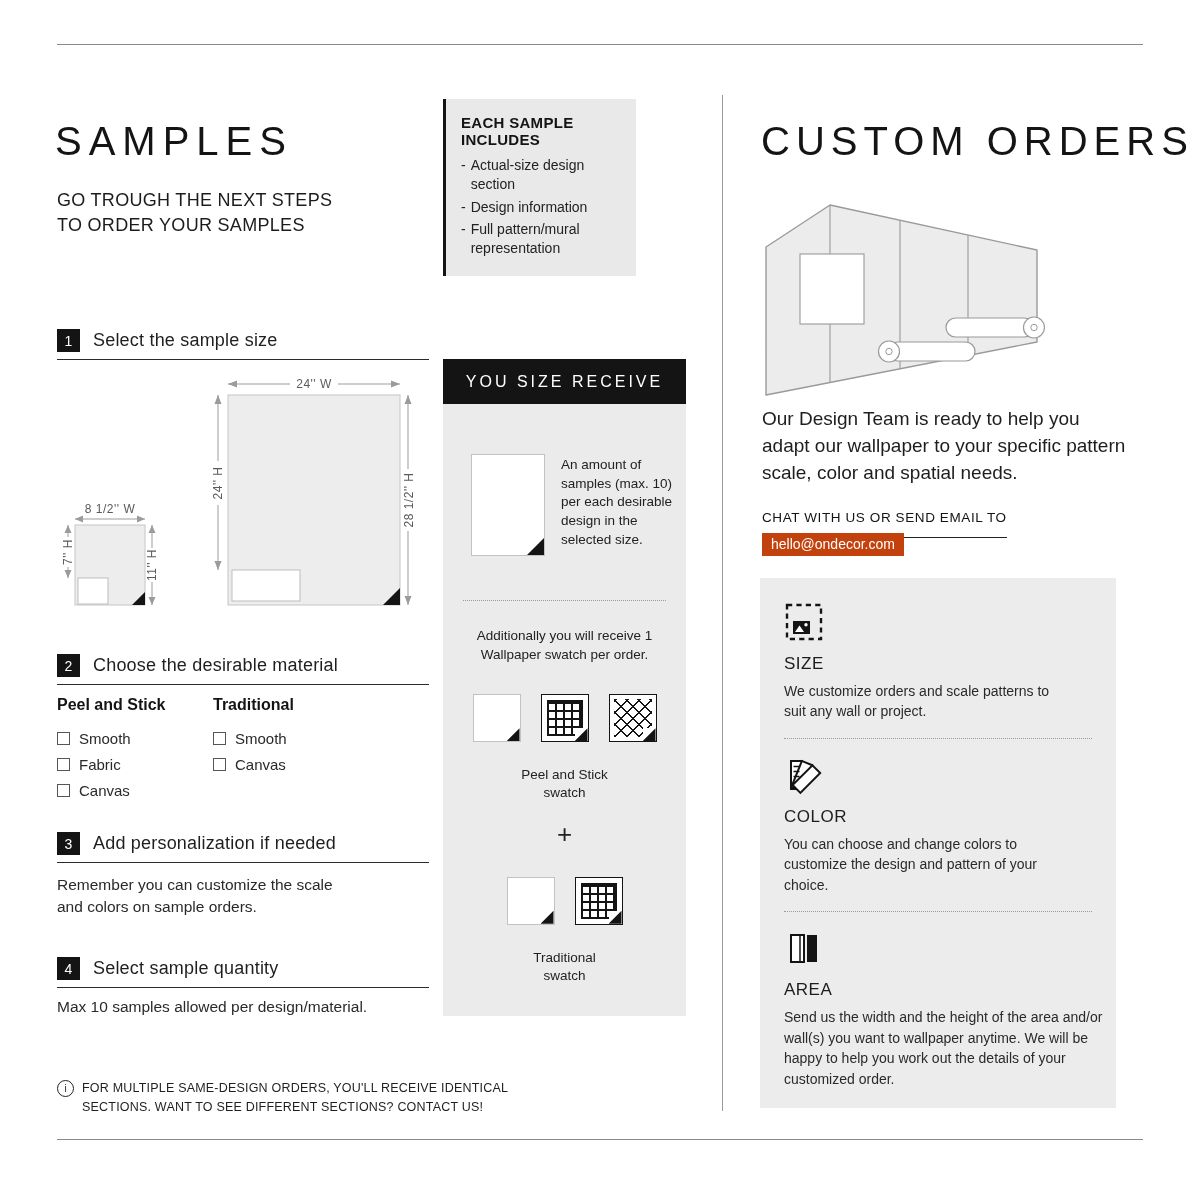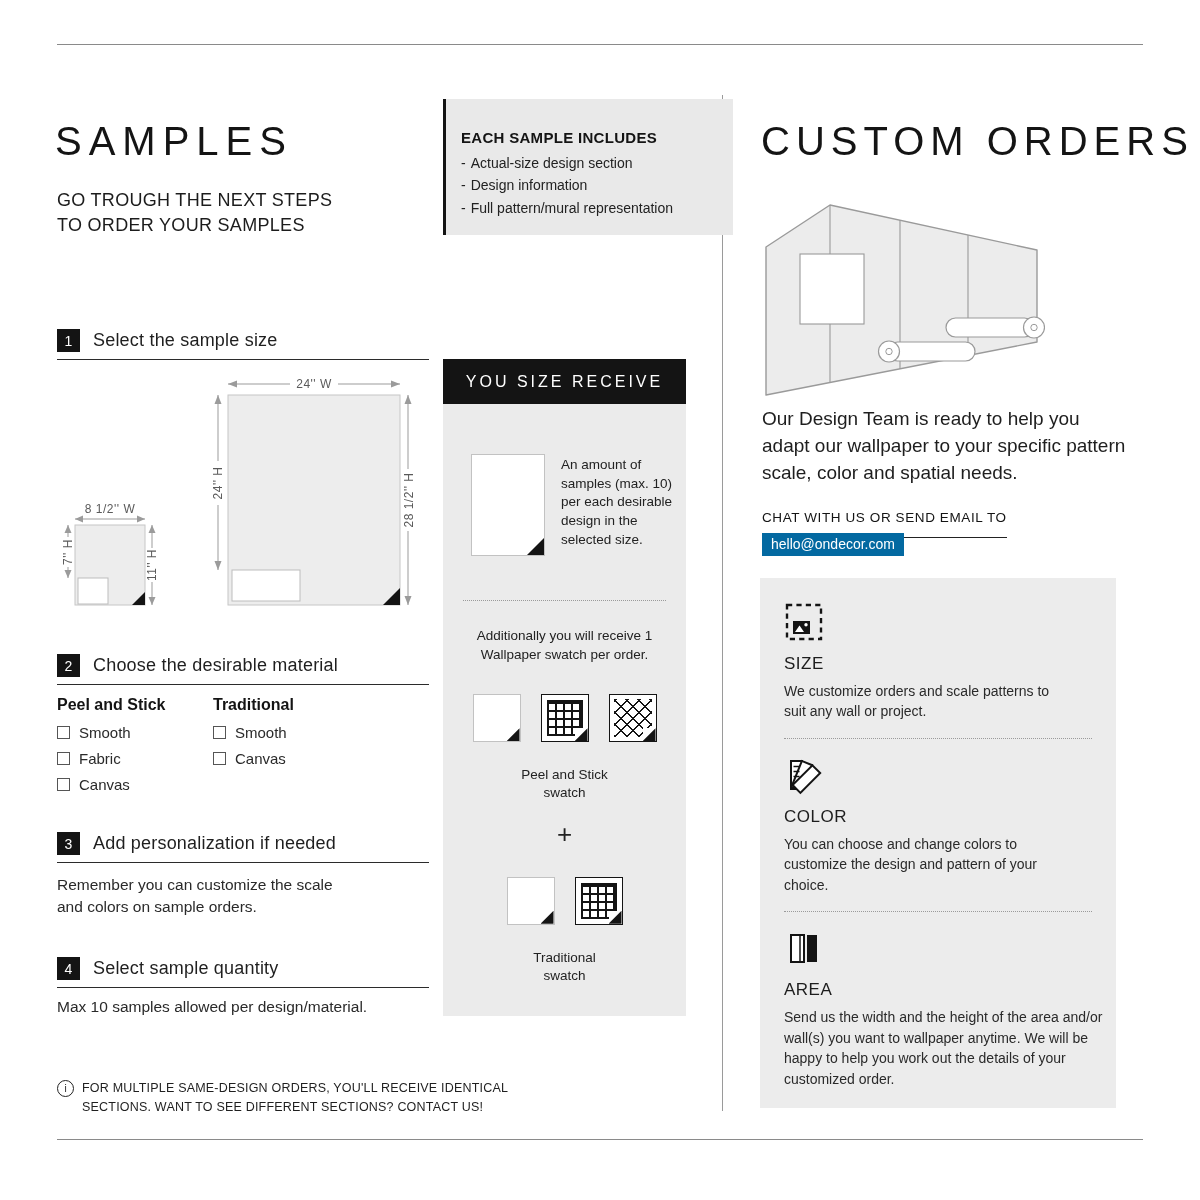--- a/index.html
+++ b/index.html
@@ -35,32 +35,32 @@
   .sheet{fill:#ededed;stroke:#c6c6c6;stroke-width:1;}
   .inset{fill:#fff;stroke:#bdbdbd;stroke-width:1;}
   .foldp{fill:#141414;}
   .dim line{stroke:#9b9b9b;stroke-width:1;}
   .dim polygon{fill:#9b9b9b;}
   .dimt{font-size:12px;fill:#5a5a5a;letter-spacing:.5px;font-family:"Liberation Sans",sans-serif;}
 
   
   .mat-col{top:696px;}
   .mat-col.peel{left:57px;} .mat-col.trad{left:213px;}
-  .mat-title{font-weight:700;font-size:16px;color:#141414;margin-bottom:10px;}
+  .mat-title{font-weight:700;font-size:16px;color:#141414;margin-bottom:16px;}
   .mat-opt{display:flex;align-items:center;margin-top:9px;font-size:15px;color:#2a2a2a;}
   .cb{flex:0 0 auto;width:11px;height:11px;border:1.3px solid #555;margin-right:9px;background:#fff;}
 
   
   .footnote{left:57px;top:1079px;width:500px;display:flex;gap:8px;align-items:flex-start;}
   .info-icon{flex:0 0 auto;width:15px;height:15px;border:1.3px solid #222;border-radius:50%;display:inline-flex;align-items:center;justify-content:center;font-size:10px;margin-top:1px;}
   .info-icon::before{content:"i";}
   .fn-text{width:445px;font-size:12.5px;line-height:1.55;letter-spacing:.2px;color:#1f1f1f;}
 
   
-  .includes-box{left:443px;top:99px;width:290px;box-sizing:border-box;background:#e9e9e9;border-left:3px solid #141414;padding:30px 14px 17px 15px;}
+  .includes-box{left:443px;top:99px;width:193px;box-sizing:border-box;background:#e9e9e9;border-left:3px solid #141414;padding:15px 14px 17px 15px;}
   .inc-title{font-weight:700;font-size:15px;letter-spacing:.3px;color:#141414;margin-bottom:8px;}
   .inc-item{display:flex;gap:5px;font-size:14px;line-height:1.38;color:#222;margin-top:3px;}
   .inc-item::before{content:"-";}
 
   
   .receive-bar{left:443px;top:359px;width:243px;height:45px;background:#141414;color:#fff;display:flex;align-items:center;justify-content:center;font-size:16px;letter-spacing:3px;}
   .receive-panel{left:443px;top:404px;width:243px;height:612px;background:#ebebeb;box-sizing:border-box;}
   .rp-sample-row{display:flex;gap:16px;margin:50px 10px 0 28px;}
   .sample-sheet{position:relative;flex:0 0 auto;width:72px;height:100px;background:#fff;border:1px solid #c2c2c2;}
   .rp-sample-text{width:124px;font-size:13.5px;line-height:1.38;color:#222;padding-top:2px;}
@@ -89,21 +89,21 @@
   .house-svg{left:760px;top:197px;}
   .wall{fill:#ececec;stroke:#9a9a9a;stroke-width:1.4;stroke-linejoin:round;}
   .seam{stroke:#9a9a9a;stroke-width:1.1;}
   .frame{fill:#fff;stroke:#9a9a9a;stroke-width:1.1;}
   .roll-body{fill:#fff;stroke:#9a9a9a;stroke-width:1.2;}
   .roll-end{fill:#fff;stroke:#9a9a9a;stroke-width:1.2;}
   .roll-core{fill:none;stroke:#9a9a9a;stroke-width:1;}
 
   .custom-desc{left:762px;top:406px;width:365px;font-size:19px;line-height:1.42;color:#1e1e1e;}
   .chat-label{left:762px;top:510px;display:inline-block;font-size:13.5px;letter-spacing:.6px;color:#141414;border-bottom:1.5px solid #222;padding-bottom:12px;}
-  .email-badge{left:762px;top:533px;display:inline-block;background:#0369a1;color:#fff;font-size:14px;padding:3px 9px 4px;}
+  .email-badge{left:762px;top:533px;display:inline-block;background:#c2410c;color:#fff;font-size:14px;padding:3px 9px 4px;}
 
   .custom-panel{left:760px;top:578px;width:356px;height:530px;background:#ececec;box-sizing:border-box;padding:24px 24px 20px;}
   .feature .f-icon{display:block;width:40px;height:40px;}
   .feature .f-title{margin-top:12px;font-size:17px;letter-spacing:.5px;color:#1d1d1d;}
   .feature .f-text{margin-top:7px;font-size:14px;line-height:1.46;color:#2a2a2a;}
   .feature.f0 .f-text{width:272px;}
   .feature.f1 .f-text{width:290px;}
   .feature.f2 .f-text{width:330px;}
   .dot-sep{border-top:1.5px dotted #9a9a9a;margin:16px 0;}
 </style>

